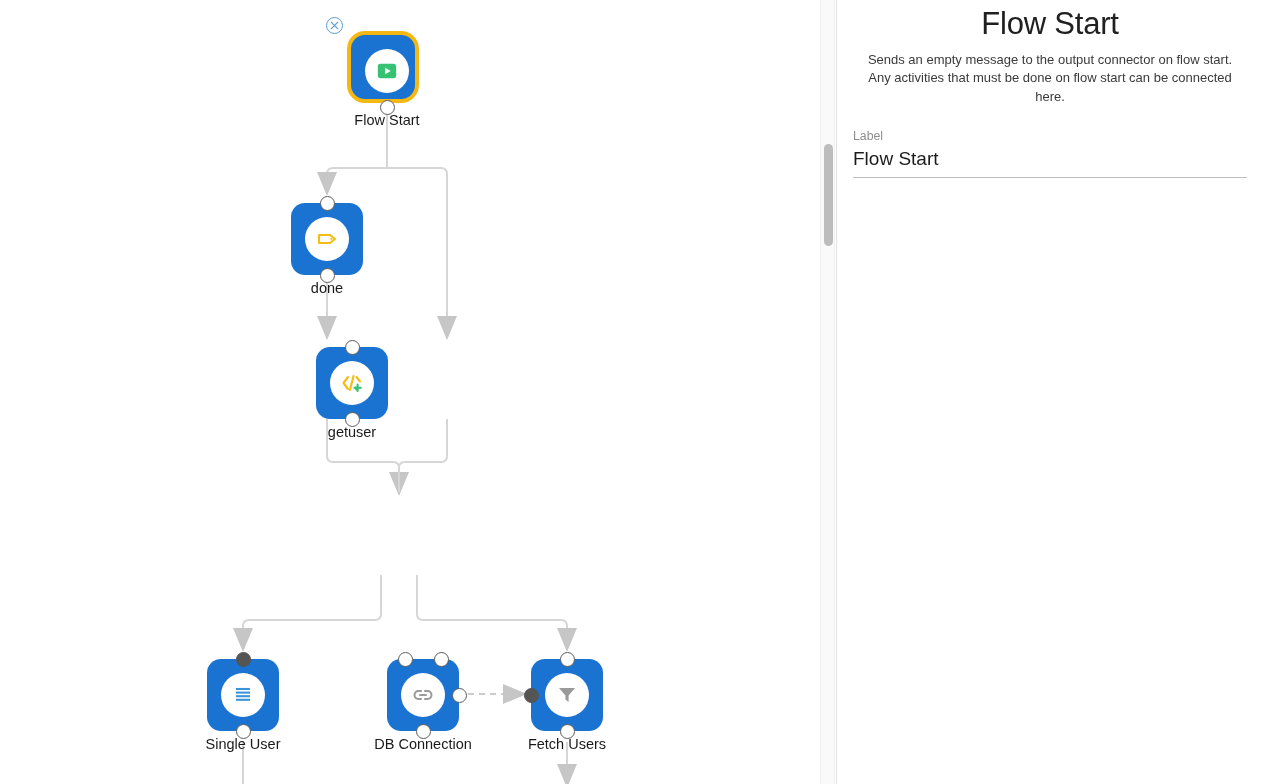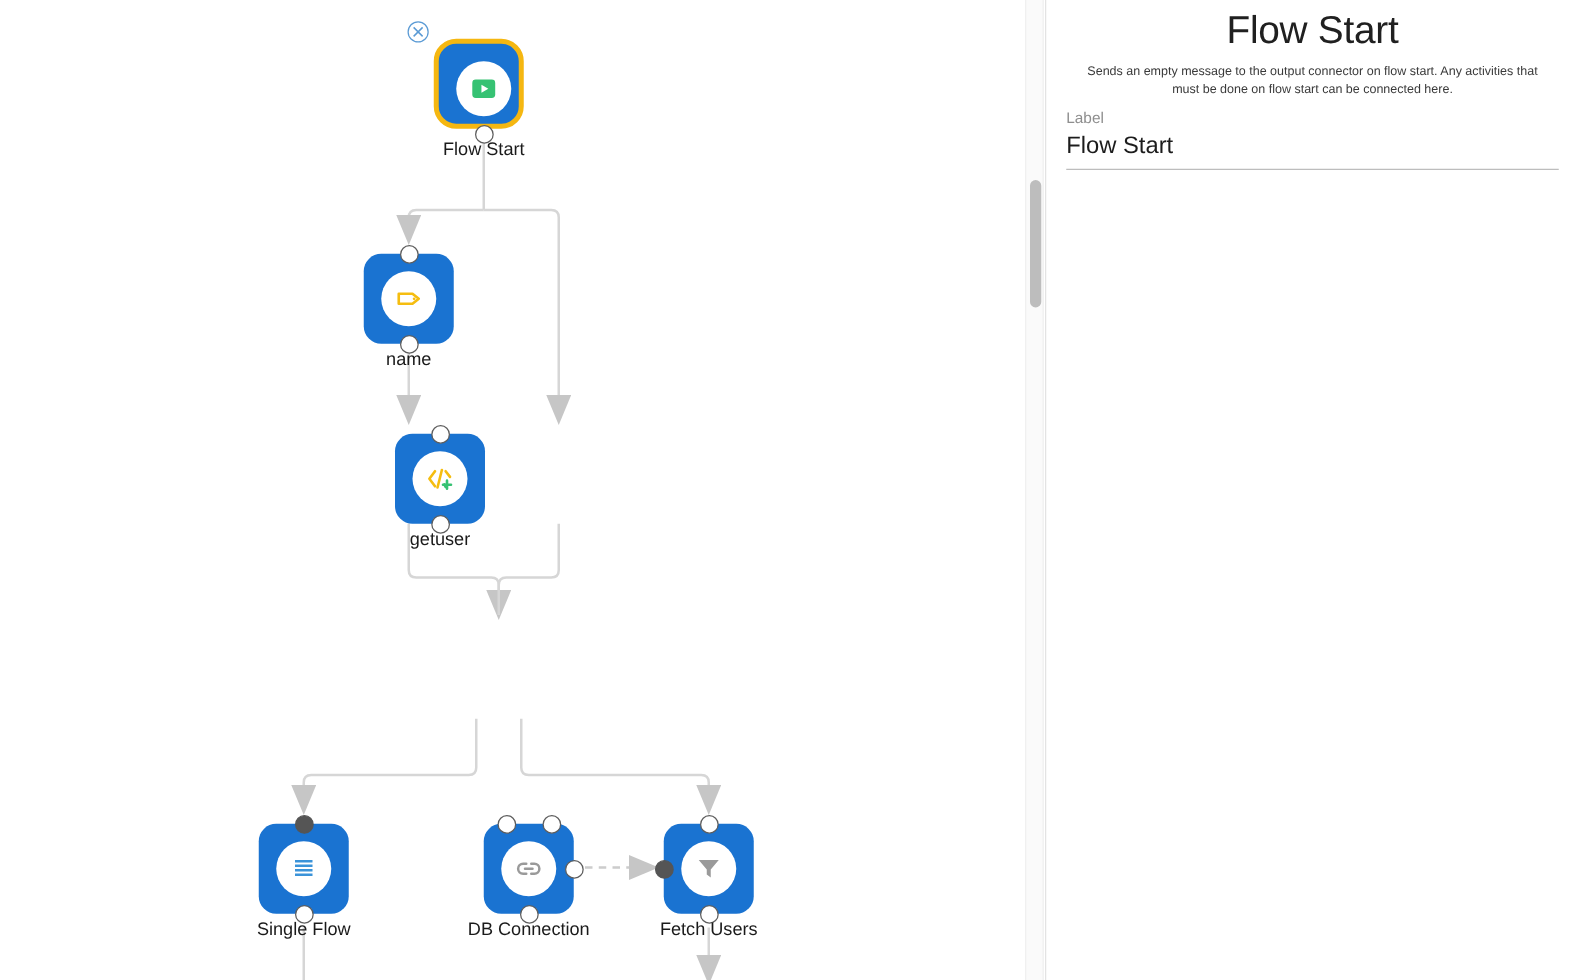--- a/index.html
+++ b/index.html
@@ -73,23 +73,23 @@
     background:#ffffff; border-left:1px solid #e3e3e3;
     padding: 0 16px;
   }
   #panel-title {
     margin:0; padding-top:6px;
     font-size:31px; font-weight:400; color:#202020;
     text-align:center; letter-spacing:-0.2px;
   }
   #panel-desc {
     margin:9px 8px 0 8px;
-    font-size:10px; color:#3a3a3a; line-height:1.42; text-align:center;
-  }
-  .field { margin-top:8px; position:relative; }
+    font-size:13px; color:#3a3a3a; line-height:1.42; text-align:center;
+  }
+  .field { margin-top:23px; position:relative; }
   .field-label { font-size:12.3px; color:#8e8e8e; line-height:1.3; }
   .field-input {
     display:block; width:100%; border:0; outline:0;
     border-bottom:1px solid #bdbdbd;
     font-family:inherit; font-size:19px; color:#1c1c1c;
     padding:3px 0 7px 0; background:transparent;
   }
 </style>
 </head>
 <body>
@@ -154,21 +154,21 @@
     <div class="node" style="left:291px; top:203px;">
       <div class="box"></div>
       <div class="disc">
         <svg class="ico" width="24" height="24" viewBox="0 0 24 24">
           <path d="M4,8 L15,8 L20,12 L15,16 L4,16 Z" fill="none" stroke="#f5bd10" stroke-width="2.1" stroke-linejoin="round"></path>
           <circle cx="16.3" cy="12" r="1.1" fill="#f5bd10"></circle>
         </svg>
       </div>
       <div class="port" style="left:28.5px; top:-7.5px;"></div>
       <div class="port" style="left:28.5px; top:64.5px;"></div>
-      <div class="label">name</div>
+      <div class="label">done</div>
     </div>
 
     <div class="node" style="left:291px; top:347px;margin-left:25px;">
       <div class="box"></div>
       <div class="disc">
         <svg class="ico" width="26" height="26" viewBox="0 0 26 26">
           <path d="M9,7 L4.5,13 L9,19" fill="none" stroke="#f5bd10" stroke-width="2.1" stroke-linecap="round" stroke-linejoin="round"></path>
           <path d="M14.5,6 L11,20" fill="none" stroke="#f5bd10" stroke-width="2.1" stroke-linecap="round"></path>
           <path d="M17.5,7 L21,11.5" fill="none" stroke="#f5bd10" stroke-width="2.1" stroke-linecap="round"></path>
           <path d="M17.5,19.5 L16.5,17.5" fill="none" stroke="#36c273" stroke-width="2.1" stroke-linecap="round"></path>
@@ -189,21 +189,21 @@
           <g stroke="#3b93d9" stroke-width="2.1" stroke-linecap="butt">
             <path d="M4,5 L18,5"></path>
               <path d="M4,8.6 L18,8.6"></path>
             <path d="M4,12.2 L18,12.2"></path>
               <path d="M4,15.8 L18,15.8"></path>
           </g>
         </svg>
       </div>
       <div class="port filled" style="left:28.5px; top:-7.5px;"></div>
       <div class="port" style="left:28.5px; top:64.5px;"></div>
-      <div class="label">Single Flow</div>
+      <div class="label">Single User</div>
     </div>
 
     <div class="node" style="left:387px; top:659px;text-align:center;">
       <div class="box"></div>
       <div class="disc">
         <svg class="ico" width="24" height="24" viewBox="0 0 24 24">
           <g fill="none" stroke="#9a9a9a" stroke-width="2" stroke-linecap="round">
             <path d="M10,8 L7.5,8 A4,4 0 0 0 7.5,16 L10,16"></path>
             <path d="M14,8 L16.5,8 A4,4 0 0 1 16.5,16 L14,16"></path>
             <path d="M9,12 L15,12"></path>

